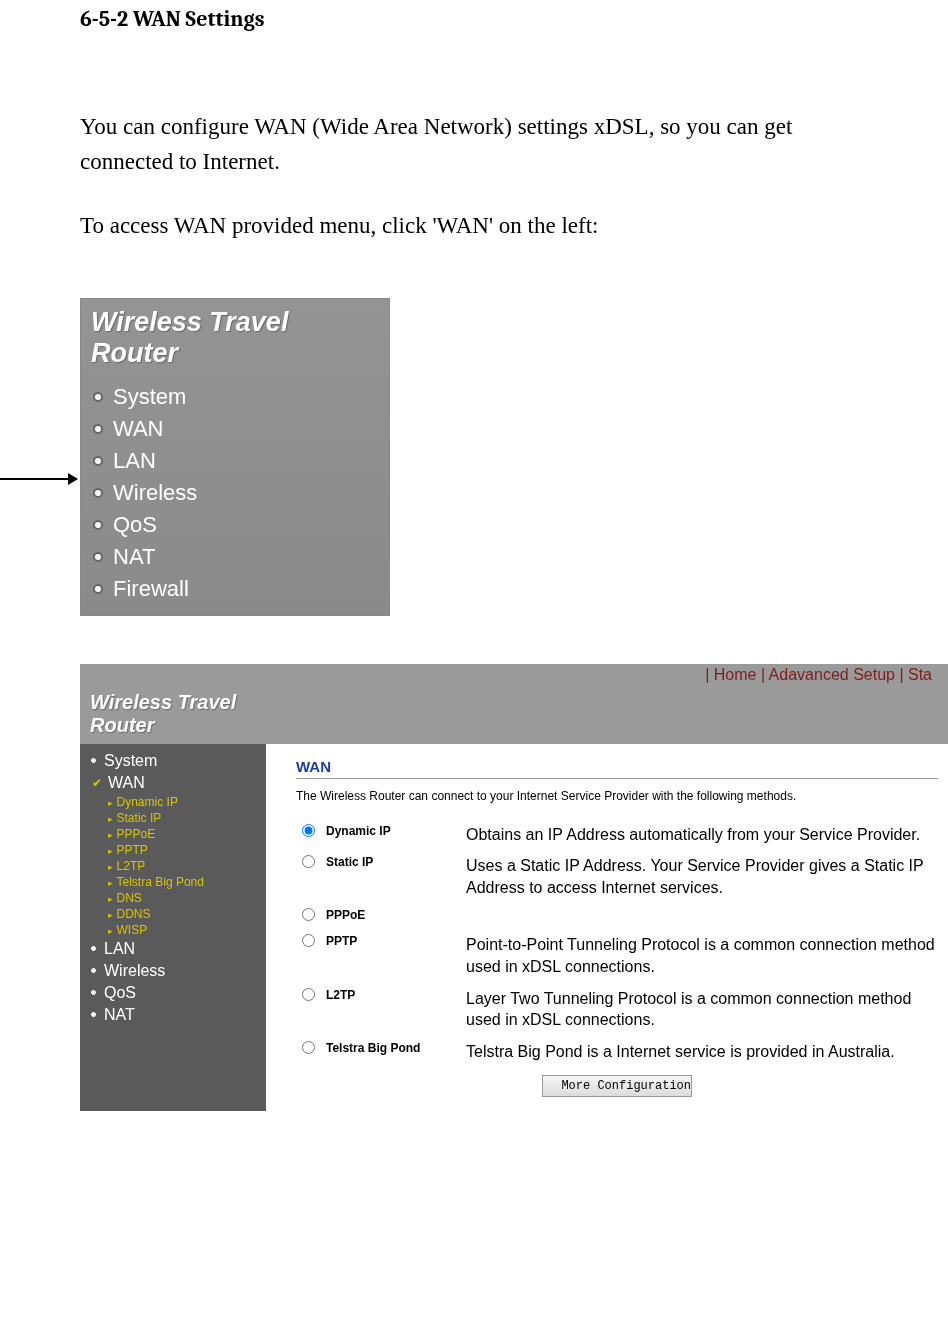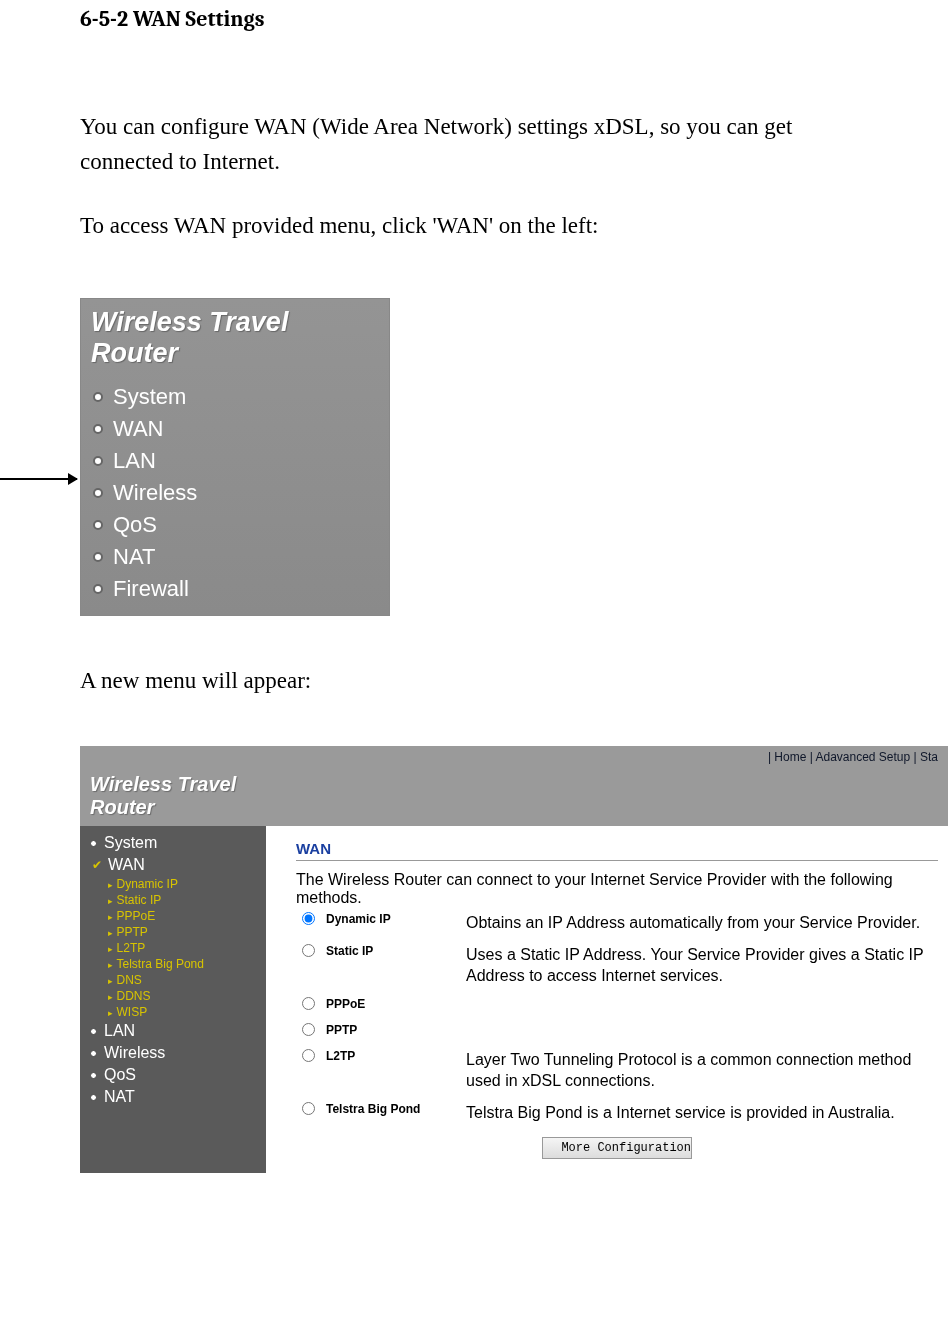--- a/index.html
+++ b/index.html
@@ -9,34 +9,34 @@
     .body-text { font-size: 23px; line-height: 1.5; margin-bottom: 30px; }
     .arrow-wrap { position: absolute; left: -15px; top: 472px; }
     .arrow { width: 92px; height: 2px; background:#000; position:relative; }
     .arrow::after { content:""; position:absolute; right:-1px; top:-5px; border-left:10px solid #000; border-top:6px solid transparent; border-bottom:6px solid transparent; }
     .fig1 { width: 310px; background: linear-gradient(#949494,#8a8a8a); border:1px solid #888; margin-bottom: 48px; }
     .fig1-title { font-family: Arial, sans-serif; font-size: 27px; font-weight: bold; font-style: italic; color:#fff; padding: 8px 10px 6px; line-height:1.15; text-shadow: 1px 1px 1px rgba(0,0,0,0.3); }
     .fig1-list { padding: 6px 0 10px 0; }
     .fig1-item { display:flex; align-items:center; padding: 3px 12px; font-family: Arial, sans-serif; font-size:22px; color:#fff; }
     .fig1-item .bullet { width:10px; height:10px; border-radius:50%; background:#fff; border:2px solid #666; margin-right:10px; display:inline-block; }
     .fig2 { position:relative; width: 868px; }
-    .fig2-topbar { height:22px; background:#9a9a9a; text-align:right; font-family:Arial,sans-serif; font-size:12px; color:#0f172a; padding-right:10px; line-height:22px; }
+    .fig2-topbar { height:22px; background:#9a9a9a; text-align:right; font-family:Arial,sans-serif; font-size:16px; color:#7f1d1d; padding-right:16px; line-height:22px; }
     .fig2-header { background:#9a9a9a; font-family:Arial,sans-serif; font-size:20px; font-weight:bold; font-style:italic; color:#fff; padding:5px 10px 7px; line-height:1.15; text-shadow:1px 1px 1px rgba(0,0,0,0.3); }
     .fig2-body { display:flex; background:#fff; }
     .fig2-side { width:186px; background:#5a5a5a; padding:6px 0; font-family:Arial,sans-serif; }
     .side-main { display:flex; align-items:center; padding:2px 10px; font-size:16px; color:#fff; }
     .side-main .bullet { width:7px; height:7px; border-radius:50%; background:#fff; border:1px solid #444; margin-right:7px; display:inline-block; }
     .side-main.sel { background:#5a5a5a; color:#fff; font-size:16px; }
     .side-main.sel .check { width:14px; height:12px; margin-right:4px; display:inline-flex; align-items:center; justify-content:center; color:#d8c400; font-size:12px;}
     .side-sub { padding:1px 0 1px 28px; font-size:12px; color:#d8c400; }
     .side-sub::before { content:"▸"; color:#d8c400; font-size:9px; margin-right:4px; }
     .fig2-main { flex:1; padding:14px 10px 10px 30px; font-family:Arial,sans-serif; font-size:12px; color:#000; }
     .wan-title { color:#1a3fa0; font-weight:bold; font-size:15px; }
     .wan-hr { border:none; border-top:1px solid #999; margin:3px 0 10px; }
-    .wan-desc { font-size:16px; }
+    .wan-desc { font-size:12px; margin-bottom:16px; }
     .wan-table { width:100%; }
     .wan-row { display:flex; align-items:flex-start; padding:5px 0; }
     .wan-radio { width:30px; padding-left:6px; }
     .wan-radio input { margin:0; }
     .wan-name { width:140px; font-weight:bold; font-size:12px; }
     .wan-desc2 { flex:1; font-size:16px; line-height:1.35; }
     .more-btn { display:block; margin: 8px auto 4px; width:150px; height:22px; background:linear-gradient(#f5f5f5,#dcdcdc); border:1px solid #999; font-family:Liberation Mono, monospace; font-size:12px; text-align:right; line-height:20px; }
   </style>
 </head>
 <body>
@@ -80,21 +80,20 @@
           <span class="bullet"></span>
           <span>NAT</span>
         </div>
       <div class="fig1-item">
           <span class="bullet"></span>
           <span>Firewall</span>
         </div>
     </div>
   </div>
 
-  <p class="body-text" style="margin-bottom:48px">A new menu will appear:</p>
 
   <div class="fig2">
     <div class="fig2-topbar">| Home | Adavanced Setup | Sta</div>
     <div class="fig2-header">
       <span>Wireless Travel</span><br>
       <span>Router</span>
     </div>
     <div class="fig2-body">
       <div class="fig2-side">
         <div class="side-main">
@@ -146,20 +145,21 @@
             <div class="wan-name">Static IP</div>
             <div class="wan-desc2">Uses a Static IP Address. Your Service Provider gives a Static IP Address to access Internet services.</div>
           </div>
           <div class="wan-row">
             <div class="wan-radio"><input type="radio" name="wan" style=""></div>
             <div class="wan-name">PPPoE</div>
           </div>
           <div class="wan-row">
             <div class="wan-radio"><input type="radio" name="wan" style=""></div>
             <div class="wan-name">PPTP</div>
+            <div class="wan-desc2">Point-to-Point Tunneling Protocol is a common connection method used in xDSL connections.</div>
           </div>
           <div class="wan-row">
             <div class="wan-radio"><input type="radio" name="wan" style=""></div>
             <div class="wan-name">L2TP</div>
             <div class="wan-desc2">Layer Two Tunneling Protocol is a common connection method used in xDSL connections.</div>
           </div>
           <div class="wan-row">
             <div class="wan-radio"><input type="radio" name="wan" style=""></div>
             <div class="wan-name">Telstra Big Pond</div>
             <div class="wan-desc2">Telstra Big Pond is a Internet service is provided in Australia.</div>

